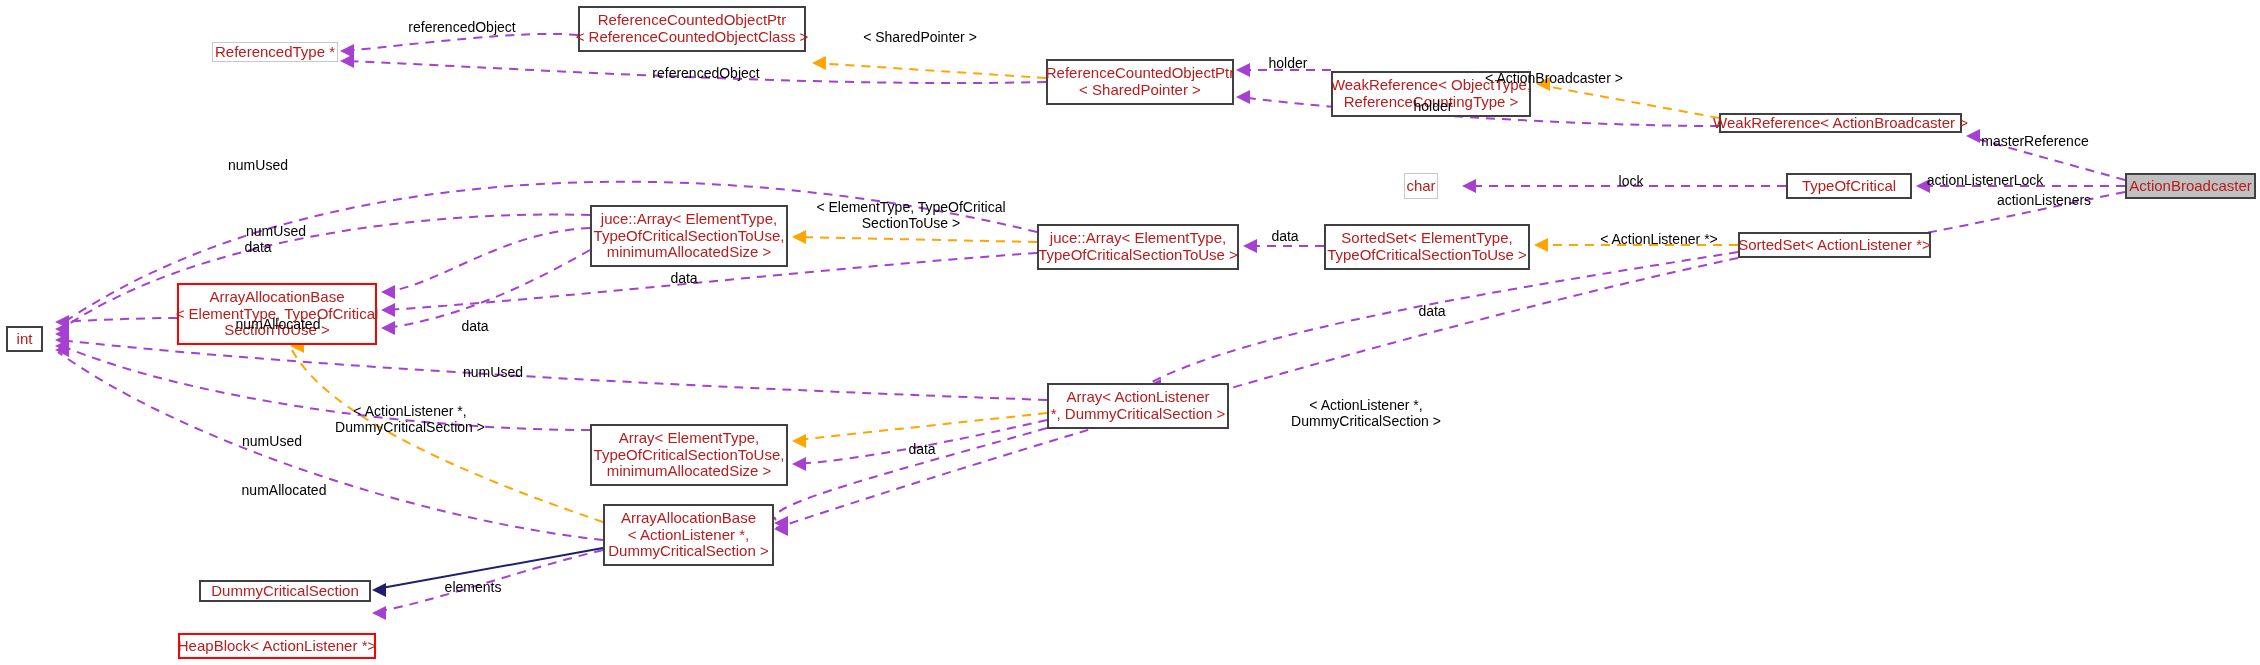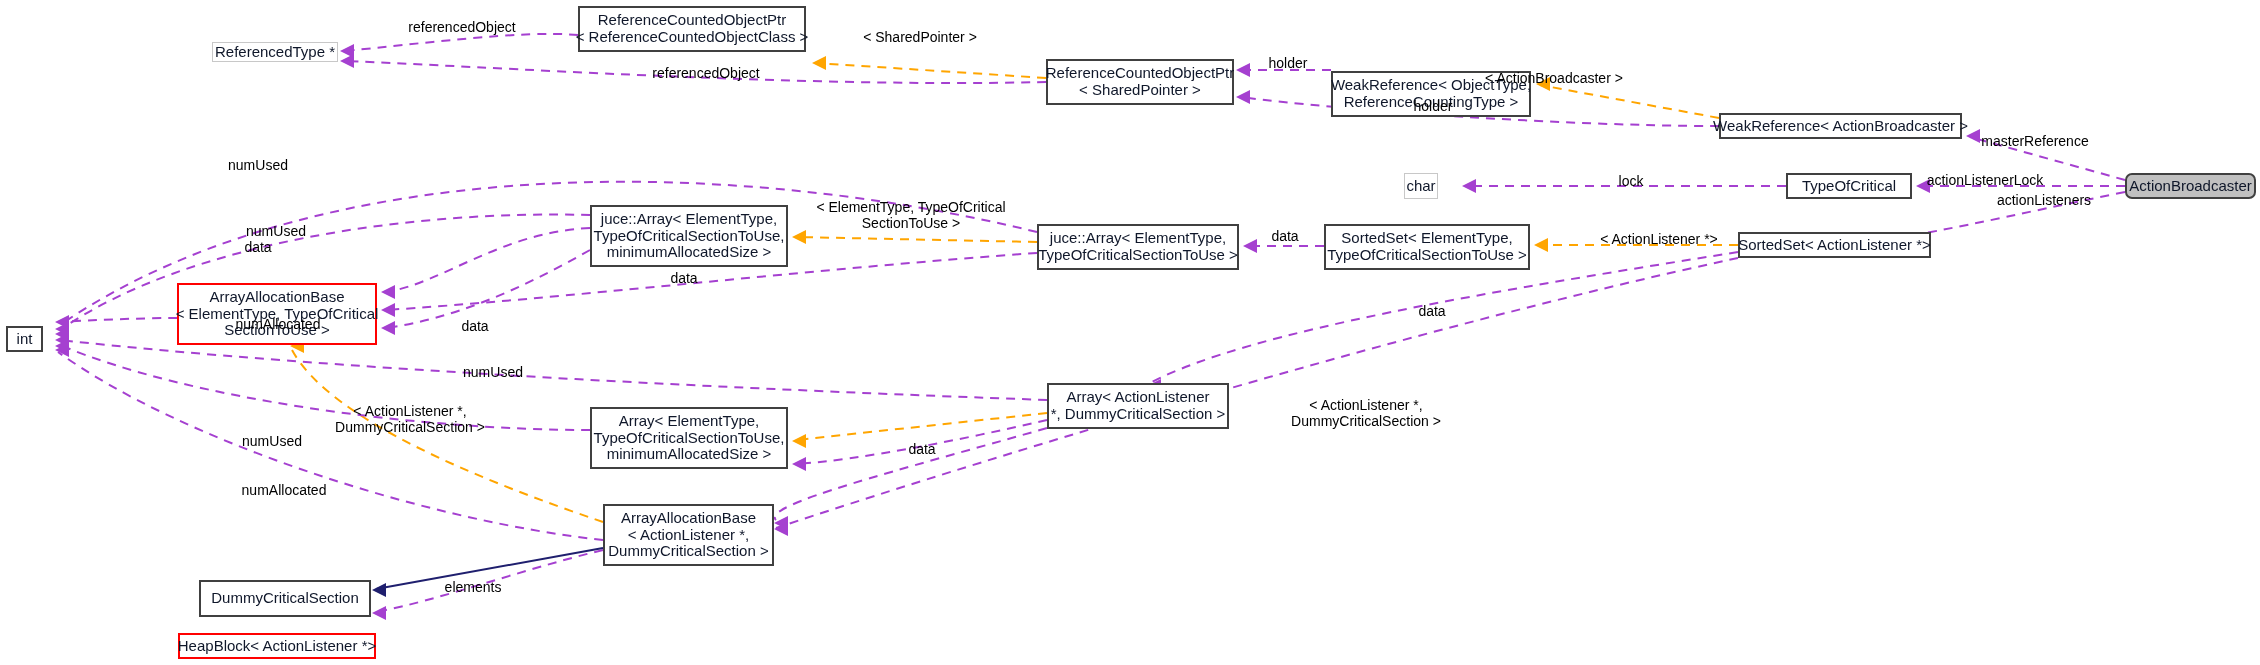--- a/index.html
+++ b/index.html
@@ -2,21 +2,21 @@
 <html><head>
 <meta charset="utf-8">
 <style>
   html,body{margin:0;padding:0;background:#ffffff;}
   body{width:2260px;height:665px;overflow:hidden;
        font-family:"Liberation Sans","DejaVu Sans",sans-serif;}
   #diagram{position:relative;width:2260px;height:665px;}
   svg#edges{position:absolute;left:0;top:0;width:2260px;height:665px;}
   .node{position:absolute;box-sizing:border-box;display:flex;align-items:center;
         justify-content:center;text-align:center;background:#ffffff;
-        font-size:15px;color:#0f172a;line-height:1.12;white-space:pre;}
+        font-size:15px;color:#b91c1c;line-height:1.12;white-space:pre;}
   .node.dark{border:2px solid #404040;}
   .node.light{border:1px solid #c8c8c8;}
   .node.red{border:2px solid #ff0000;}
   .node.focus{border:2px solid #404040;background:#c0c0c0;}
   .elabel{position:absolute;font-size:14px;color:#000;white-space:pre;
           text-align:center;line-height:1.15;transform:translate(-50%,-50%);}
 </style>
 </head>
 <body>
 
@@ -91,45 +91,45 @@
       </g>
   </svg>
   <div id="node-layer">
       <div class="node dark" style="left: 578px; top: 6px; width: 228px; height: 46px;"><span>ReferenceCountedObjectPtr
 &lt; ReferenceCountedObjectClass &gt;</span></div>
       <div class="node light" style="left: 212px; top: 42px; width: 126px; height: 20px;"><span>ReferencedType *</span></div>
       <div class="node dark" style="left: 1046px; top: 59px; width: 188px; height: 46px;"><span>ReferenceCountedObjectPtr
 &lt; SharedPointer &gt;</span></div>
       <div class="node dark" style="left: 1331px; top: 46px; width: 200px; height: 46px; margin-top: 25px;"><span>WeakReference&lt; ObjectType,
 ReferenceCountingType &gt;</span></div>
-      <div class="node dark" style="left: 1719px; top: 113px; width: 243px; height: 26px; text-align: right;"><span>WeakReference&lt; ActionBroadcaster &gt;</span></div>
+      <div class="node dark" style="left: 1719px; top: 113px; width: 243px; height: 20px; text-align: right;"><span>WeakReference&lt; ActionBroadcaster &gt;</span></div>
       <div class="node light" style="left: 1404px; top: 173px; width: 34px; height: 26px;"><span>char</span></div>
       <div class="node dark" style="left: 1786px; top: 173px; width: 126px; height: 26px;"><span>TypeOfCritical</span></div>
-      <div class="node focus" style="left: 2125px; top: 173px; width: 131px; height: 26px; border-radius: 7px;"><span>ActionBroadcaster</span></div>
+      <div class="node focus" style="left: 2125px; top: 173px; width: 131px; height: 26px;"><span>ActionBroadcaster</span></div>
       <div class="node dark" style="left: 590px; top: 205px; width: 198px; height: 62px;"><span>juce::Array&lt; ElementType,
 TypeOfCriticalSectionToUse,
 minimumAllocatedSize &gt;</span></div>
       <div class="node dark" style="left: 1037px; top: 224px; width: 202px; height: 46px;"><span>juce::Array&lt; ElementType,
 TypeOfCriticalSectionToUse &gt;</span></div>
       <div class="node dark" style="left: 1324px; top: 224px; width: 206px; height: 46px;"><span>SortedSet&lt; ElementType,
 TypeOfCriticalSectionToUse &gt;</span></div>
       <div class="node dark" style="left: 1738px; top: 232px; width: 193px; height: 26px;"><span>SortedSet&lt; ActionListener *&gt;</span></div>
       <div class="node red" style="left: 177px; top: 283px; width: 200px; height: 62px;"><span>ArrayAllocationBase
 &lt; ElementType, TypeOfCritical
 SectionToUse &gt;</span></div>
       <div class="node dark" style="left: 6px; top: 326px; width: 37px; height: 26px;"><span>int</span></div>
       <div class="node dark" style="left: 1047px; top: 383px; width: 182px; height: 46px;"><span>Array&lt; ActionListener
 *, DummyCriticalSection &gt;</span></div>
-      <div class="node dark" style="left: 590px; top: 407px; width: 198px; height: 62px;"><span>Array&lt; ElementType,
+      <div class="node dark" style="left: 590px; top: 424px; width: 198px; height: 62px;"><span>Array&lt; ElementType,
 TypeOfCriticalSectionToUse,
 minimumAllocatedSize &gt;</span></div>
       <div class="node dark" style="left: 603px; top: 504px; width: 171px; height: 62px;"><span>ArrayAllocationBase
 &lt; ActionListener *,
 DummyCriticalSection &gt;</span></div>
-      <div class="node dark" style="left: 199px; top: 580px; width: 172px; height: 37px;"><span>DummyCriticalSection</span></div>
+      <div class="node dark" style="left: 199px; top: 580px; width: 172px; height: 22px;"><span>DummyCriticalSection</span></div>
       <div class="node red" style="left: 178px; top: 633px; width: 198px; height: 26px;"><span>HeapBlock&lt; ActionListener *&gt;</span></div>
     </div>
   <div id="label-layer">
       <div class="elabel" style="left: 462px; top: 27px;">referencedObject</div>
       <div class="elabel" style="left: 706px; top: 73px;">referencedObject</div>
       <div class="elabel" style="left: 920px; top: 37px;">&lt; SharedPointer &gt;</div>
       <div class="elabel" style="left: 1288px; top: 63px;">holder</div>
       <div class="elabel" style="left: 1433px; top: 106px;">holder</div>
       <div class="elabel" style="left: 1554px; top: 78px;">&lt; ActionBroadcaster &gt;</div>
       <div class="elabel" style="left: 2035px; top: 141px;">masterReference</div>

